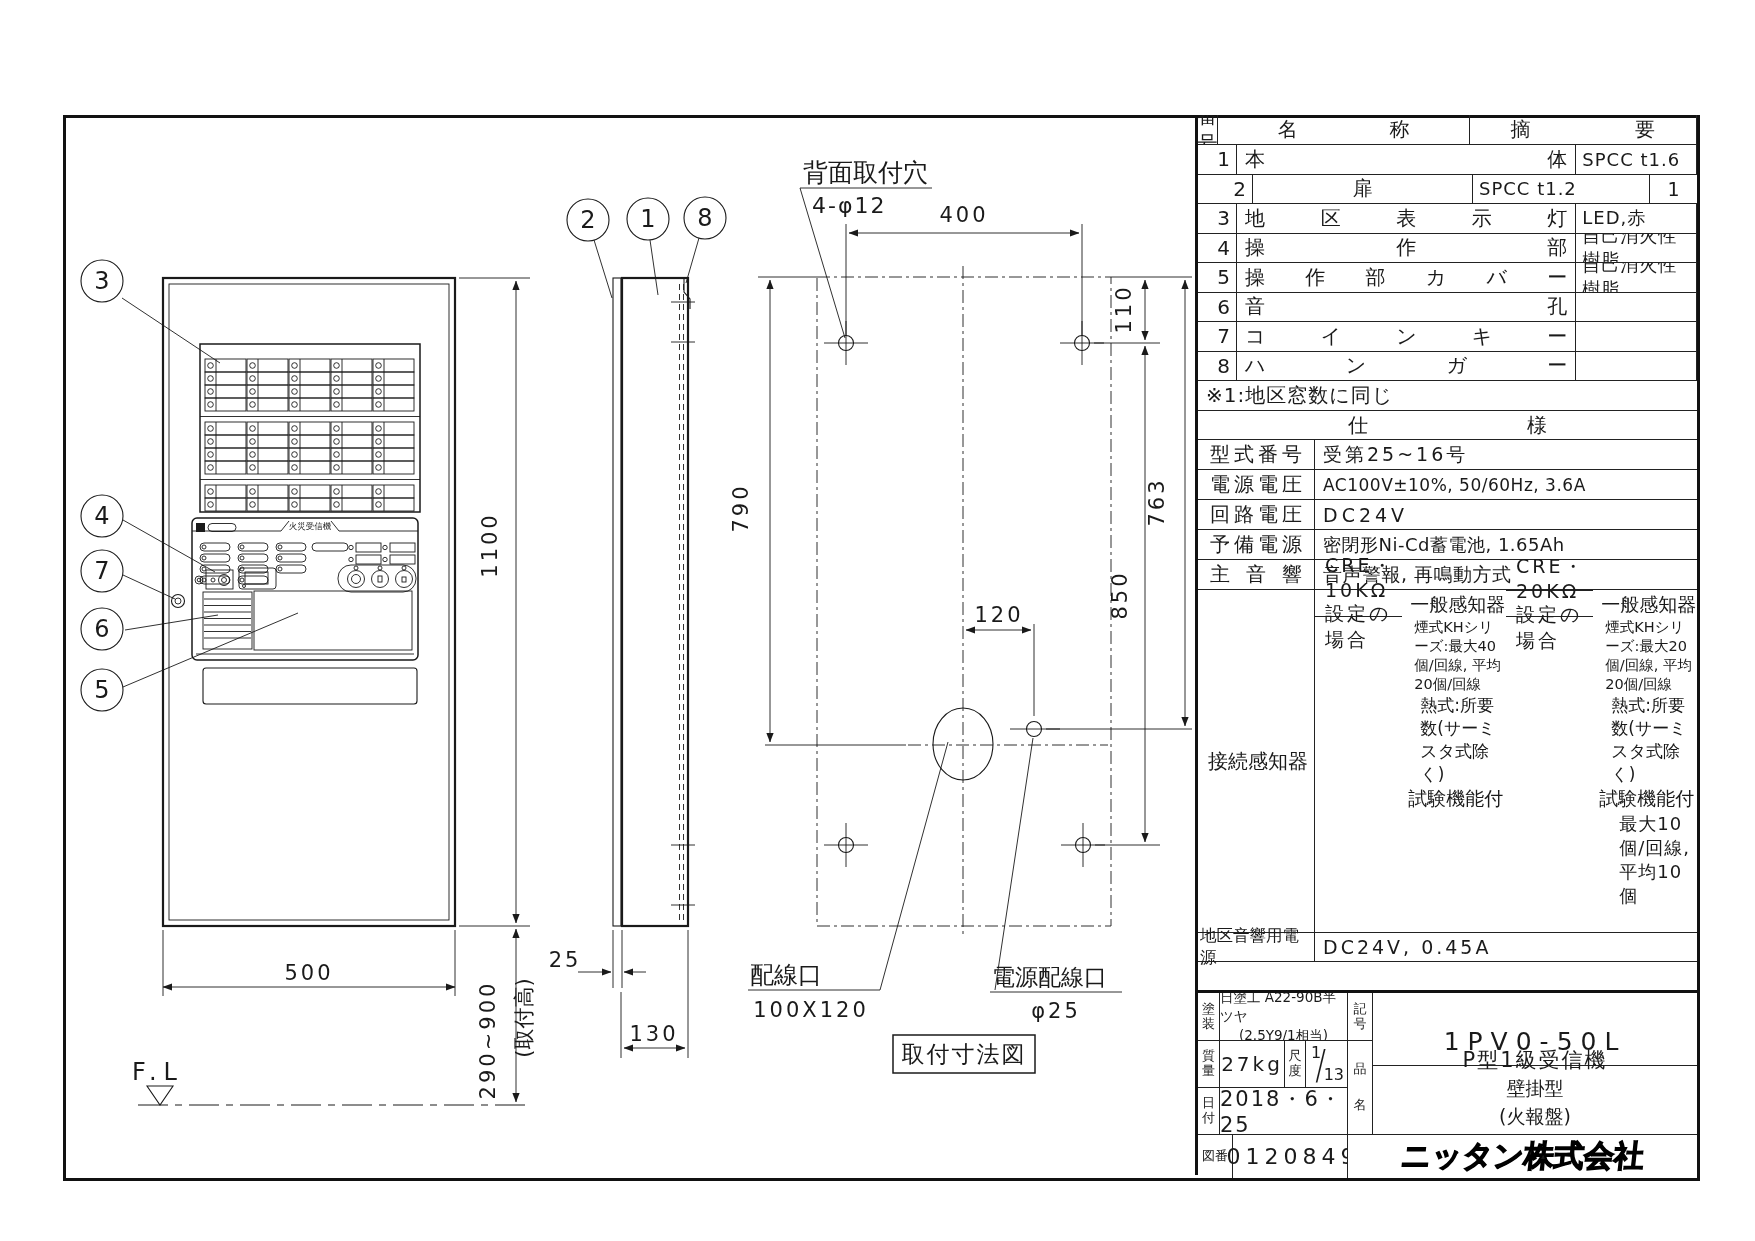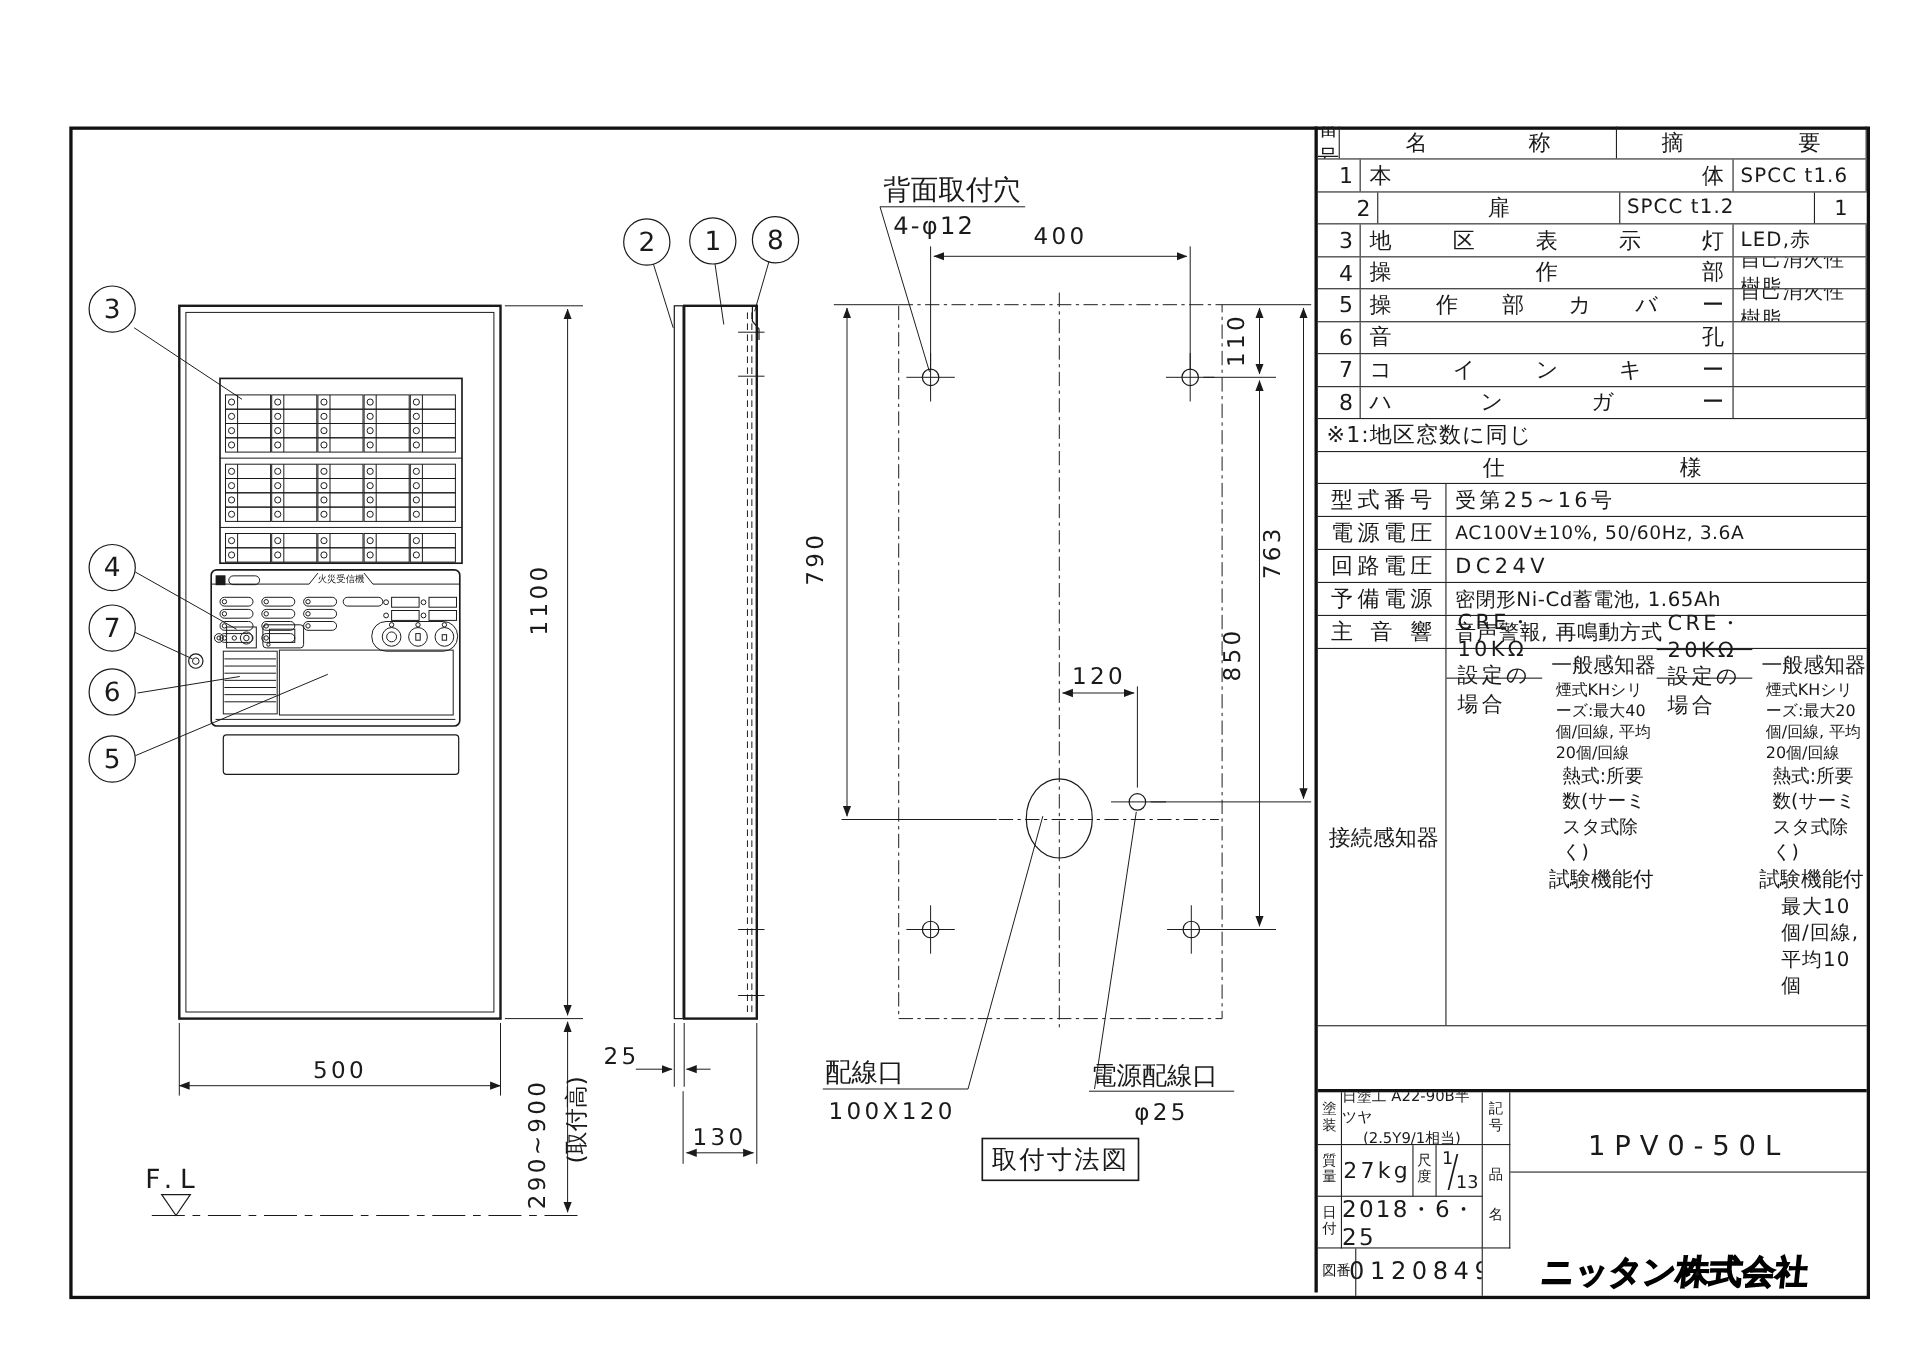--- a/index.html
+++ b/index.html
@@ -642,20 +642,24 @@
           <div class="dt-body" style="height:143px">
             <div class="dt-line" style="padding-left:8px;font-size:19px">一般感知器</div>
             <div class="dt-line" style="padding-left:12px;font-size:14.5px">煙式KHシリーズ:最大20個/回線, 平均20個/回線</div>
             <div class="dt-line" style="padding-left:18px;font-size:17px">熱式:所要数(サーミスタ式除く)</div>
             <div class="dt-line" style="padding-left:6px;font-size:19px">試験機能付</div>
             <div class="dt-line" style="padding-left:26px;font-size:18px;letter-spacing:1px">最大10個/回線, 平均10個</div>
           </div>
         </div>
       </div>
 
+      <div class="srow" style="height:29px">
+        <div class="s-label" style="font-size:16.5px;padding:0 2px">地区音響用電源</div>
+        <div class="s-val" style="letter-spacing:3px">DC24V, 0.45A</div>
+      </div>
       <div class="empty-row"></div>
     </div>
 
     <div class="tb">
       <div class="cell vlab br bb" style="left:0;top:0;width:22px;height:48px">塗装</div>
       <div class="cell paint br bb" style="left:22px;top:0;width:128px;height:48px">
         <div>日塗工 A22-90B半ツヤ</div>
         <div>(2.5Y9/1相当)</div>
       </div>
       <div class="cell vlab br bb" style="left:150px;top:0;width:25px;height:48px">記号</div>
@@ -666,20 +670,25 @@
       <div class="cell vlab br bb" style="left:87px;top:48px;width:21px;height:47px">尺度</div>
       <div class="cell scale br bb" style="left:108px;top:48px;width:42px;height:47px">
         <span class="n1">1</span>
         <span class="sl">/</span>
         <span class="n10">13</span>
       </div>
       <div class="cell vlab br bb" style="left:150px;top:48px;width:25px;height:94px;flex-direction:column;justify-content:space-around;padding:10px 0">
           <div>品</div>
           <div>名</div>
         </div>
+      <div class="cell prod bb" style="left:175px;top:48px;width:324px;height:94px">
+        <div class="l1">P型1級受信機</div>
+        <div>壁掛型</div>
+        <div>(火報盤)</div>
+      </div>
 
       <div class="cell vlab br bb" style="left:0;top:95px;width:22px;height:47px">日付</div>
       <div class="cell date br bb" style="left:22px;top:95px;width:128px;height:47px">2018・6・25</div>
 
       <div class="cell vlab br" style="left:0;top:142px;width:35px;height:43px">図番</div>
       <div class="cell dwg br" style="left:22px;top:142px;width:128px;height:43px">E0120849</div>
       <div class="cell logo" style="left:150px;top:142px;width:349px;height:43px">ニッタン株式会社</div>
     </div>
   </div>
 </div>

